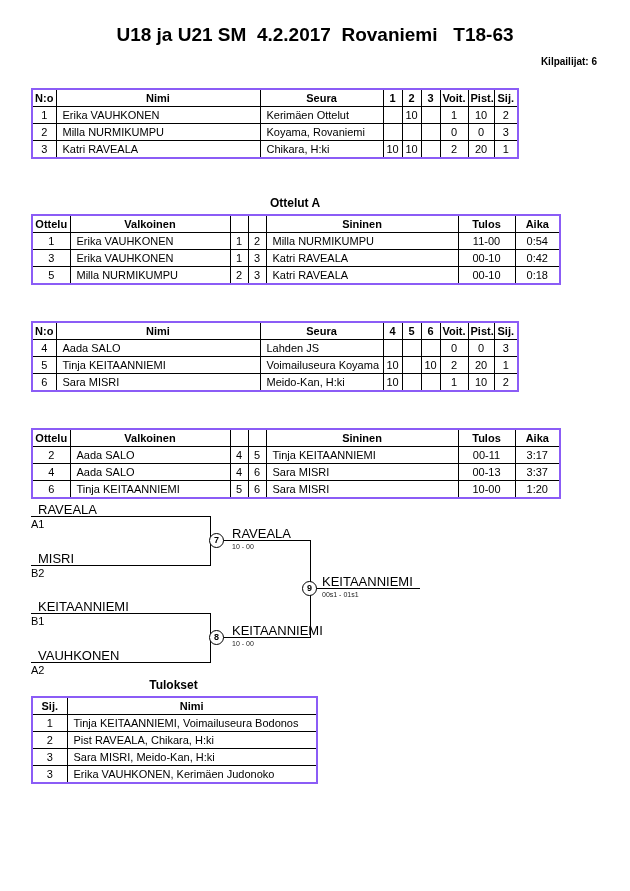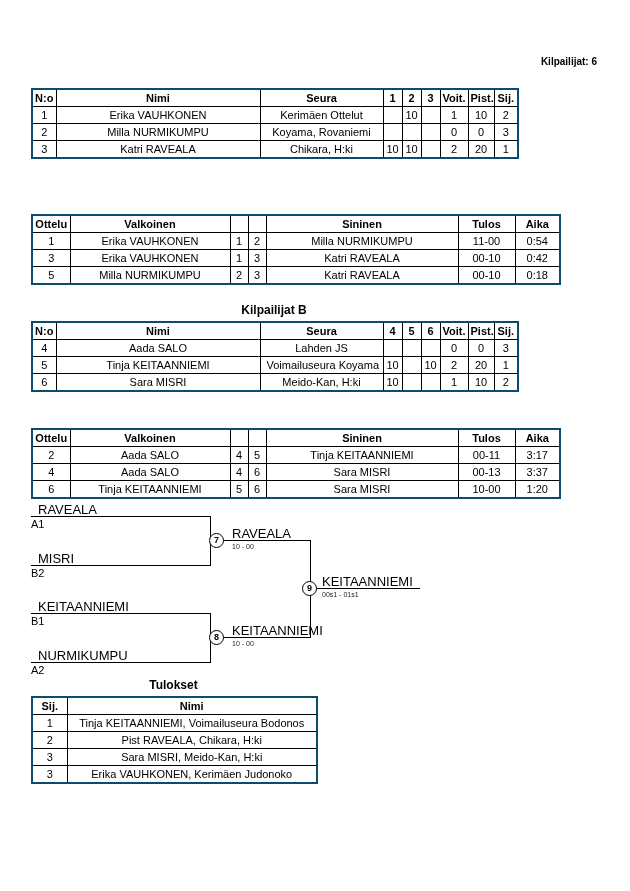--- a/index.html
+++ b/index.html
@@ -12,45 +12,46 @@
     font-size:19px; font-weight:bold; white-space:pre;
   }
   .count {
     position:absolute; top:56px; right:33px; font-size:10px; font-weight:bold;
   }
   .sec-h {
     position:absolute; font-size:12px; font-weight:bold; text-align:center;
   }
   table.doc-table {
     position:absolute; border-collapse:collapse; table-layout:fixed;
-    border:2px solid #0c4a6e; background:#fff;
+    border:2px solid #8b5cf6; background:#fff;
   }
   .doc-table th, .doc-table td {
     border:1px solid #000; font-size:11px; height:16px; padding:0 2px;
     text-align:center; vertical-align:middle; overflow:hidden; white-space:nowrap;
   }
   .doc-table th { font-weight:bold; }
-  .doc-table td.l { text-align:center; padding:0 6px; }
+  .doc-table td.l { text-align:left; padding:0 6px; }
   
   .bk-name  { position:absolute; font-size:13px; white-space:nowrap; }
   .bk-label { position:absolute; font-size:11px; white-space:nowrap; }
   .bk-score { position:absolute; font-size:7px; white-space:nowrap; color:#222; }
   .hline { position:absolute; height:1px; background:#000; }
   .vline { position:absolute; width:1px; background:#000; }
   .node {
     position:absolute; width:13px; height:13px; border:1px solid #000;
     border-radius:50%; background:#fff; z-index:2;
     font-size:9px; font-weight:bold; line-height:13px; text-align:center;
   }
 </style>
 </head>
 <body>
 
 <div class="page">
 
+  <div class="title">U18 ja U21 SM  4.2.2017  Rovaniemi   T18-63</div>
   <div class="count">Kilpailijat: 6</div>
 
   <table class="doc-table" style="top:88px;left:31px;width:486px;">
     <colgroup>
       <col style="width:24px">
         <col style="width:204px">
         <col style="width:123px">
       <col style="width:19px">
         <col style="width:19px">
         <col style="width:19px">
@@ -101,20 +102,21 @@
         <td>10</td>
         <td>10</td>
         <td></td>
         <td>2</td>
         <td>20</td>
         <td>1</td>
       </tr>
     </tbody>
   </table>
 
+  <div class="sec-h" style="top:196px;left:31px;width:528px;">Ottelut A</div>
   <table class="doc-table" style="top:214px;left:31px;width:528px;">
     <colgroup>
       <col style="width:38px">
         <col style="width:160px">
         <col style="width:18px">
       <col style="width:18px">
         <col style="width:192px">
         <col style="width:57px">
         <col style="width:45px">
     </colgroup>
@@ -153,21 +155,20 @@
         <td class="l">Milla NURMIKUMPU</td>
         <td>2</td>
         <td>3</td>
         <td class="l">Katri RAVEALA</td>
         <td>00-10</td>
         <td>0:18</td>
       </tr>
     </tbody>
   </table>
 
-  <div class="sec-h" style="top:303px;left:31px;width:486px;">Kilpailijat B</div>
   <table class="doc-table" style="top:321px;left:31px;width:486px;">
     <colgroup>
       <col style="width:24px">
         <col style="width:204px">
         <col style="width:123px">
       <col style="width:19px">
         <col style="width:19px">
         <col style="width:19px">
       <col style="width:28px">
         <col style="width:26px">
@@ -287,21 +288,21 @@
     <div class="vline" style="top:516px;left:210px;height:50px;"></div>
     <div class="hline" style="top:540px;left:217px;width:93px;"></div>
     <div class="node" style="top:533px;left:209px;">7</div>
     <div class="bk-name" style="top:526px;left:232px;">RAVEALA</div>
     <div class="bk-score" style="top:543px;left:232px;">10 - 00</div>
 
     <div class="bk-name" style="top:599px;left:38px;">KEITAANNIEMI</div>
     <div class="hline" style="top:613px;left:31px;width:180px;"></div>
     <div class="bk-label" style="top:615px;left:31px;">B1</div>
 
-    <div class="bk-name" style="top:648px;left:38px;">NURMIKUMPU</div>
+    <div class="bk-name" style="top:648px;left:38px;">VAUHKONEN</div>
     <div class="hline" style="top:662px;left:31px;width:180px;"></div>
     <div class="bk-label" style="top:664px;left:31px;">A2</div>
 
     <div class="vline" style="top:613px;left:210px;height:50px;"></div>
     <div class="hline" style="top:637px;left:217px;width:93px;"></div>
     <div class="node" style="top:630px;left:209px;">8</div>
     <div class="bk-name" style="top:623px;left:232px;">KEITAANNIEMI</div>
     <div class="bk-score" style="top:640px;left:232px;">10 - 00</div>
 
     <div class="vline" style="top:540px;left:310px;height:98px;"></div>

